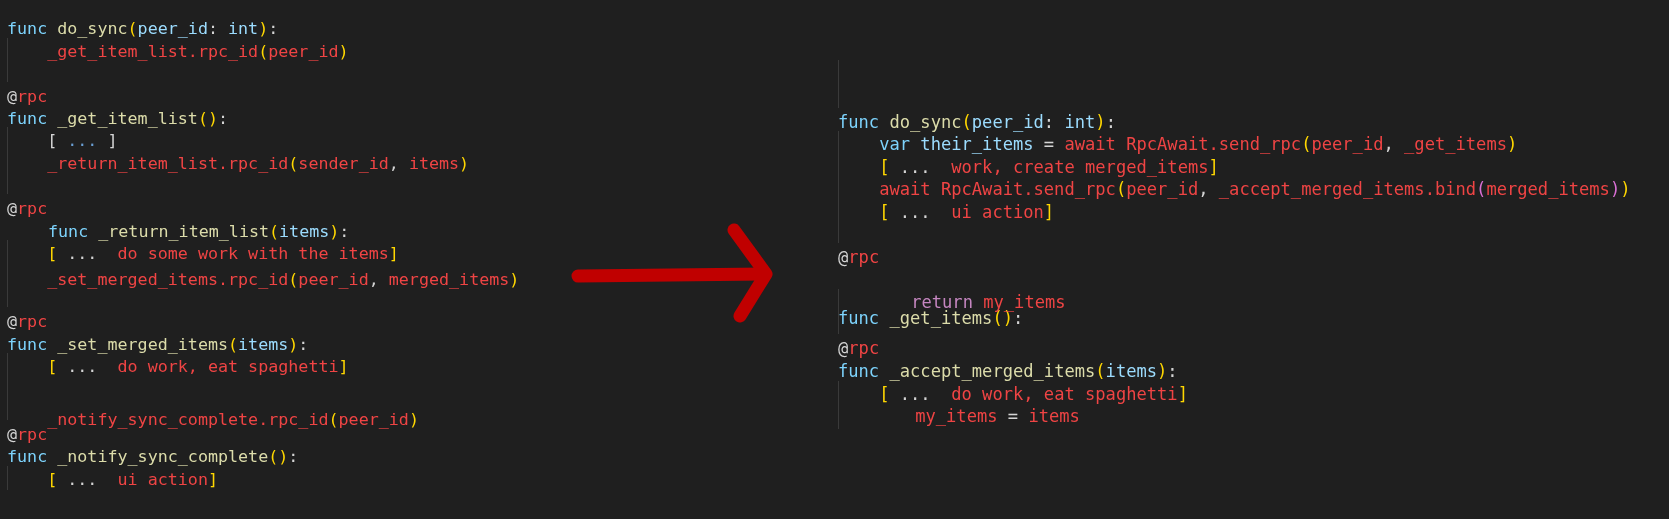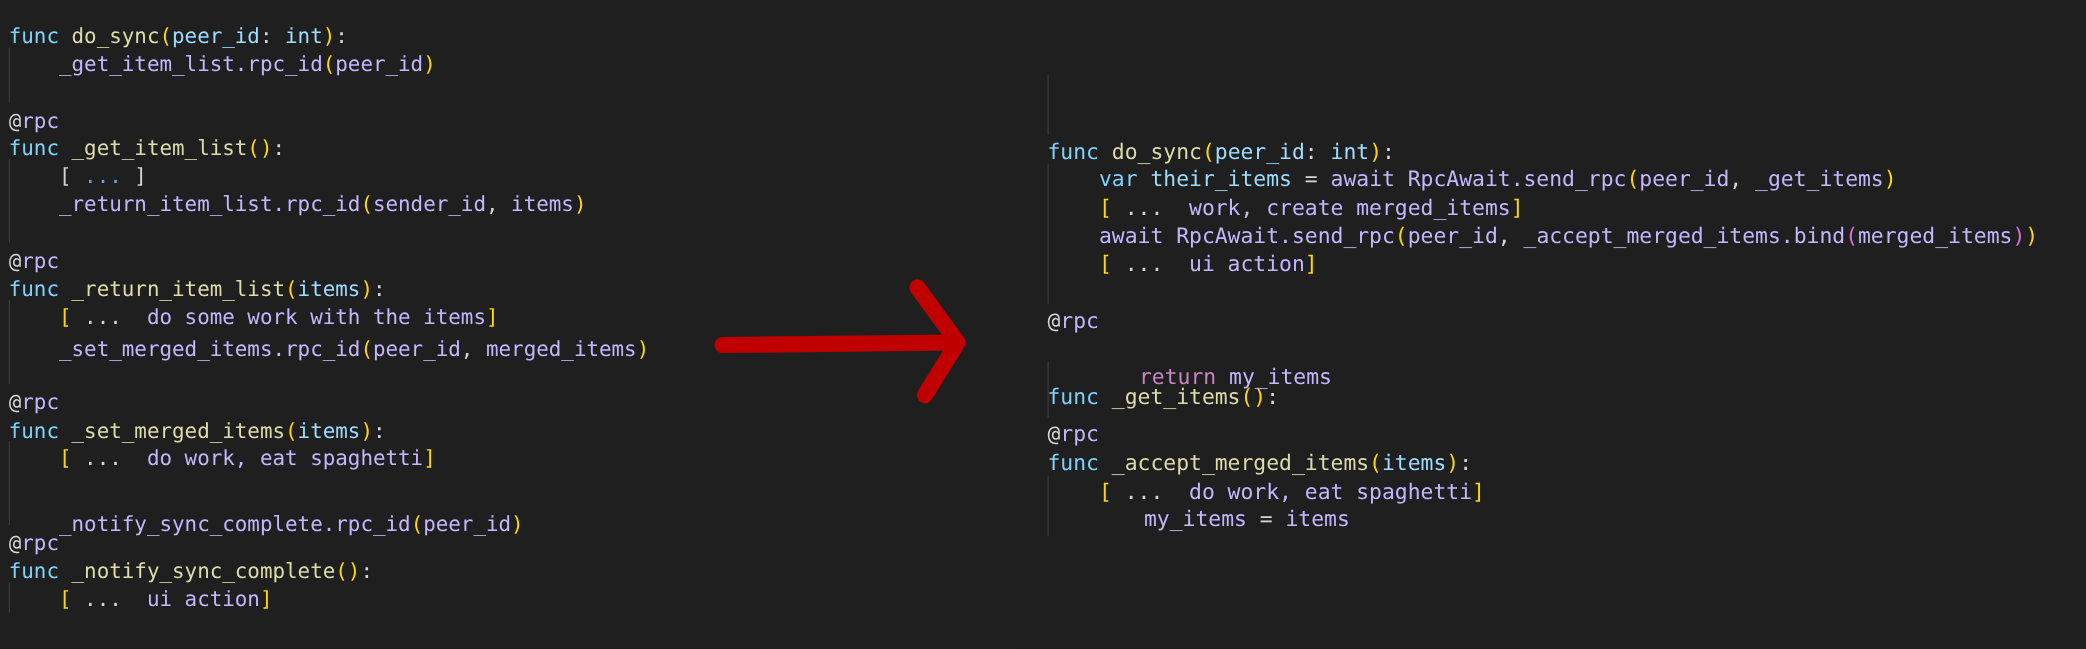--- a/index.html
+++ b/index.html
@@ -37,21 +37,21 @@
   .guide {
     position: absolute;
     width: 1px;
     background: #3a3a3a;
   }
   .tok-kw { color: #7dd3fc; }
   .tok-fn { color: #dcdcaa; }
   .tok-param { color: #9cdcfe; }
   .tok-paren { color: #ffd700; }
   .tok-paren2 { color: #da70d6; }
-  .tok-id { color: #c4b5fd; }
+  .tok-id { color: #ef4444; }
   .tok-punct { color: #d4d4d4; }
   .tok-ret { color: #c586c0; }
   .tok-dots-blue { color: #6a9fd4; }
   .arrow {
     position: absolute;
     left: 560px;
     top: 210px;
   }
 </style>
 </head>
@@ -63,21 +63,21 @@
     <div class="guide" style="top: 240px; height: 67px; left: 0px;"></div>
     <div class="guide" style="top: 353px; height: 67px; left: 0px;"></div>
     <div class="guide" style="top: 466px; height: 24px; left: 0px;"></div>
     <div class="line" style="top: 17px;"><span class="tok-kw">func</span><span class="tok-punct"> </span><span class="tok-fn">do_sync</span><span class="tok-paren">(</span><span class="tok-param">peer_id</span><span class="tok-punct">: </span><span class="tok-param">int</span><span class="tok-paren">)</span><span class="tok-punct">:</span></div>
     <div class="line" style="top: 40px;"><span class="tok-punct">    </span><span class="tok-id">_get_item_list.rpc_id</span><span class="tok-paren">(</span><span class="tok-id">peer_id</span><span class="tok-paren">)</span></div>
     <div class="line" style="top: 85px;"><span class="tok-punct">@</span><span class="tok-id">rpc</span></div>
     <div class="line" style="top: 107px;"><span class="tok-kw">func</span><span class="tok-punct"> </span><span class="tok-fn">_get_item_list</span><span class="tok-paren">(</span><span class="tok-paren">)</span><span class="tok-punct">:</span></div>
     <div class="line" style="top: 129px;"><span class="tok-punct">    [ </span><span class="tok-dots-blue">...</span><span class="tok-punct"> ]</span></div>
     <div class="line" style="top: 152px;"><span class="tok-punct">    </span><span class="tok-id">_return_item_list.rpc_id</span><span class="tok-paren">(</span><span class="tok-id">sender_id</span><span class="tok-punct">, </span><span class="tok-id">items</span><span class="tok-paren">)</span></div>
     <div class="line" style="top: 197px;"><span class="tok-punct">@</span><span class="tok-id">rpc</span></div>
-    <div class="line" style="top: 220px;"><span class="tok-kw">func</span><span class="tok-punct"> </span><span class="tok-fn">_return_item_list</span><span class="tok-paren">(</span><span class="tok-param">items</span><span class="tok-paren">)</span><span class="tok-punct">:</span></div>
+    <div class="line" style="top: 220px; margin-left: 41px;"><span class="tok-kw">func</span><span class="tok-punct"> </span><span class="tok-fn">_return_item_list</span><span class="tok-paren">(</span><span class="tok-param">items</span><span class="tok-paren">)</span><span class="tok-punct">:</span></div>
     <div class="line" style="top: 242px;"><span class="tok-punct">    </span><span class="tok-paren">[</span><span class="tok-punct"> ...  </span><span class="tok-id">do some work with the items</span><span class="tok-paren">]</span></div>
     <div class="line" style="top: 268px;"><span class="tok-punct">    </span><span class="tok-id">_set_merged_items.rpc_id</span><span class="tok-paren">(</span><span class="tok-id">peer_id</span><span class="tok-punct">, </span><span class="tok-id">merged_items</span><span class="tok-paren">)</span></div>
     <div class="line" style="top: 310px;"><span class="tok-punct">@</span><span class="tok-id">rpc</span></div>
     <div class="line" style="top: 333px;"><span class="tok-kw">func</span><span class="tok-punct"> </span><span class="tok-fn">_set_merged_items</span><span class="tok-paren">(</span><span class="tok-param">items</span><span class="tok-paren">)</span><span class="tok-punct">:</span></div>
     <div class="line" style="top: 355px;"><span class="tok-punct">    </span><span class="tok-paren">[</span><span class="tok-punct"> ...  </span><span class="tok-id">do work, eat spaghetti</span><span class="tok-paren">]</span></div>
     <div class="line" style="top: 366px; margin-top: 42px;"><span class="tok-punct">    </span><span class="tok-id">_notify_sync_complete.rpc_id</span><span class="tok-paren">(</span><span class="tok-id">peer_id</span><span class="tok-paren">)</span></div>
     <div class="line" style="top: 423px;"><span class="tok-punct">@</span><span class="tok-id">rpc</span></div>
     <div class="line" style="top: 445px;"><span class="tok-kw">func</span><span class="tok-punct"> </span><span class="tok-fn">_notify_sync_complete</span><span class="tok-paren">(</span><span class="tok-paren">)</span><span class="tok-punct">:</span></div>
     <div class="line" style="top: 468px;"><span class="tok-punct">    </span><span class="tok-paren">[</span><span class="tok-punct"> ...  </span><span class="tok-id">ui action</span><span class="tok-paren">]</span></div>
   </div>

